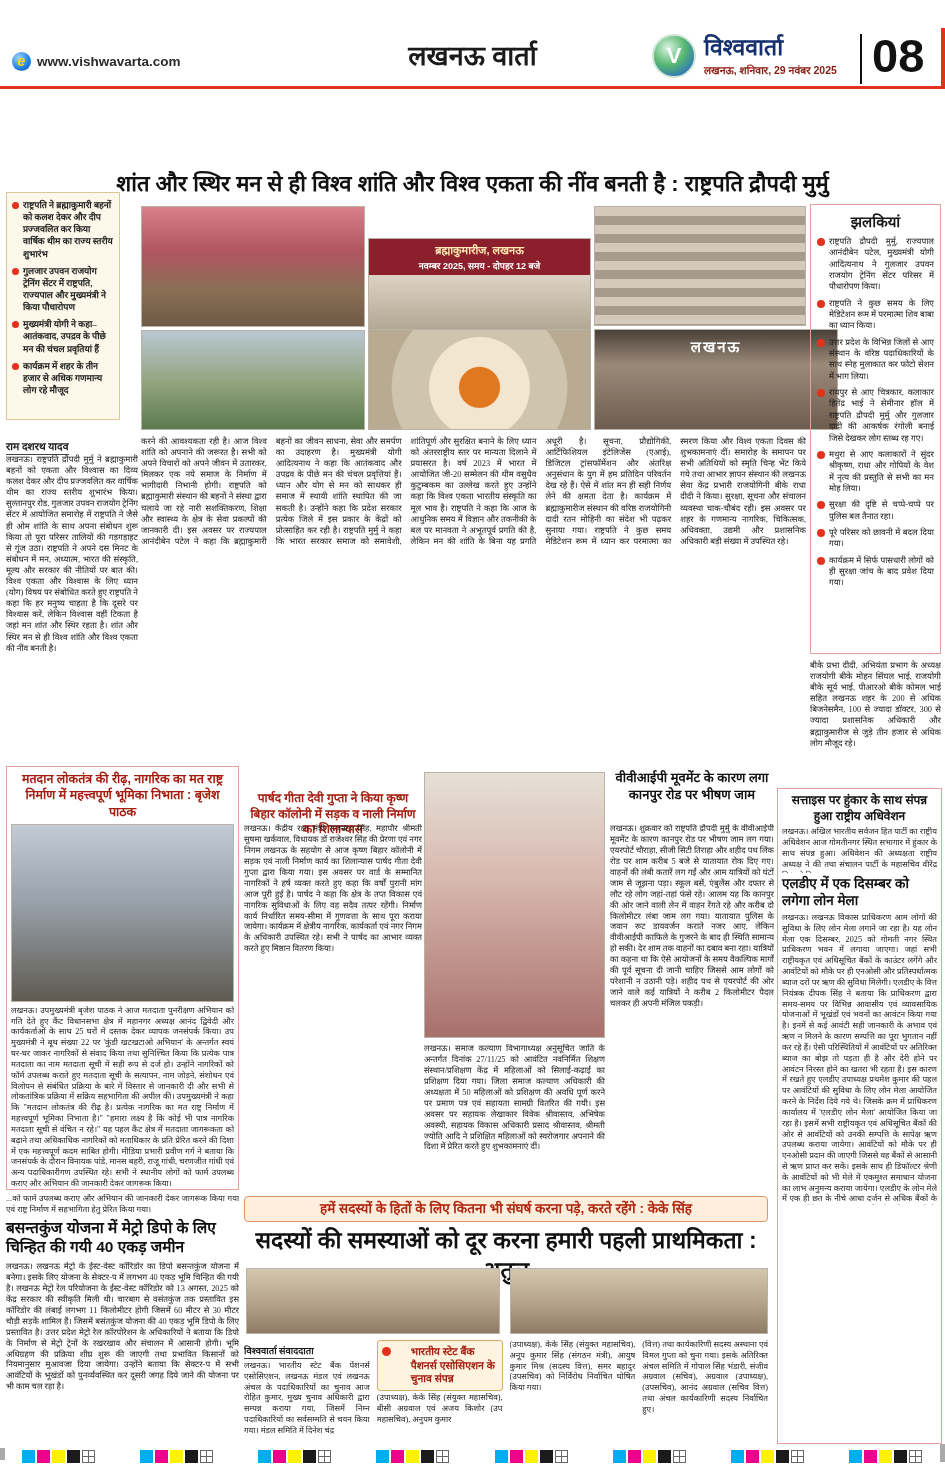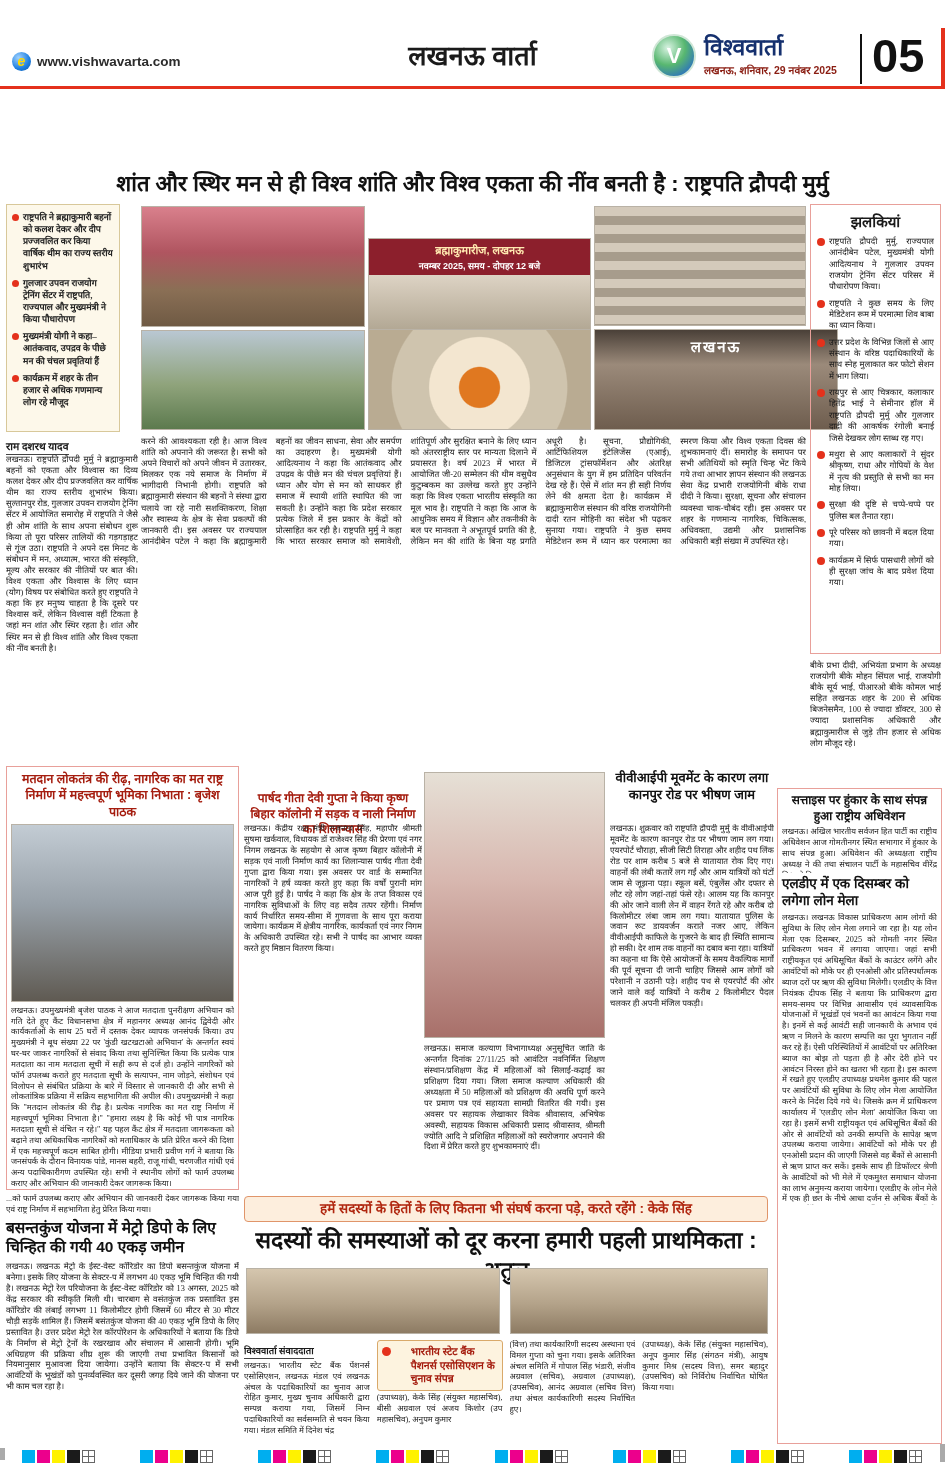--- a/index.html
+++ b/index.html
@@ -96,27 +96,27 @@
   <div class="abs section-title" style="left:0;top:36px;width:945px;">लखनऊ वार्ता</div>
 
   <div class="abs masthead" style="left:652px;top:34px;">
     <span class="vglobe">V</span>
     <span>
       <div class="mh-name">विश्ववार्ता</div>
       <div class="mh-date">लखनऊ,  शनिवार, 29 नवंबर 2025</div>
     </span>
   </div>
   <div class="abs vrule" style="left:860px;top:34px;height:50px;"></div>
-  <div class="abs pageno" style="left:872px;top:32px;">05</div>
+  <div class="abs pageno" style="left:872px;top:32px;">08</div>
   <div class="abs redrule" style="left:941px;top:28px;width:4px;height:58px;"></div>
   <div class="abs redrule" style="left:0;top:86px;width:945px;height:3px;"></div>
 
   <div class="abs lead-sub" style="top:167px;left:0;">शांत और स्थिर मन से ही विश्व शांति और विश्व एकता की नींव बनती है : राष्ट्रपति द्रौपदी मुर्मु</div>
 
-  <div class="abs bullets-box" style="left:6px;top:204px;width:114px;height:228px;">
+  <div class="abs bullets-box" style="left:6px;top:192px;width:114px;height:228px;">
     <ul class="bl">
       <li>राष्ट्रपति ने ब्रह्माकुमारी बहनों को कलश देकर और दीप प्रज्जवलित कर किया वार्षिक थीम का राज्य स्तरीय शुभारंभ</li>
       <li>गुलजार उपवन राजयोग ट्रेनिंग सेंटर में राष्ट्रपति, राज्यपाल और मुख्यमंत्री ने किया पौधारोपण</li>
       <li>मुख्यमंत्री योगी ने कहा– आतंकवाद, उपद्रव के पीछे मन की चंचल प्रवृतियां हैं</li>
       <li>कार्यक्रम में शहर के तीन हजार से अधिक गणमान्य लोग रहे मौजूद</li>
     </ul>
   </div>
 
   <div class="abs ph ph-a1" style="left:141px;top:206px;width:224px;height:121px;"></div>
   <div class="abs ph ph-a2" style="left:141px;top:330px;width:224px;height:100px;"></div>
@@ -191,22 +191,22 @@
       <span class="byline" style="font-size:9.5px;">विश्ववार्ता संवाददाता</span>
       <div class="jtxt" style="font-size:8.2px;margin-top:2px;">लखनऊ। भारतीय स्टेट बैंक पेंशनर्स एसोसिएशन, लखनऊ मंडल एवं लखनऊ अंचल के पदाधिकारियों का चुनाव आज रोहित कुमार, मुख्य चुनाव अधिकारी द्वारा सम्पन्न कराया गया, जिसमें निम्न पदाधिकारियों का सर्वसम्मति से चयन किया गया। मंडल समिति में दिनेश चंद्र</div>
     </div>
     <div>
       <div class="sbi-box">
         <span class="dot"></span>
         <span>भारतीय स्टेट बैंक पैशनर्स एसोसिएशन के चुनाव संपन्न</span>
       </div>
       <div class="jtxt" style="font-size:8.2px;margin-top:2px;">(उपाध्यक्ष), केके सिंह (संयुक्त महासचिव), बीसी अग्रवाल एवं अजय किशोर (उप महासचिव), अनुपम कुमार</div>
     </div>
+    <div class="jtxt" style="font-size:8.2px;">(उपाध्यक्ष), केके सिंह (संयुक्त महासचिव), अनूप कुमार सिंह (संगठन मंत्री), आयुष कुमार मिश्र (सदस्य वित्त), समर बहादुर (उपसचिव) को निर्विरोध निर्वाचित घोषित किया गया।</div>
     <div class="jtxt" style="font-size:8.2px;">(वित्त) तथा कार्यकारिणी सदस्य अस्थाना एवं विमल गुप्ता को चुना गया। इसके अतिरिक्त अंचल समिति में गोपाल सिंह भंडारी, संजीव अग्रवाल (सचिव), अग्रवाल (उपाध्यक्ष), (उपसचिव), आनंद अग्रवाल (सचिव वित्त) तथा अंचल कार्यकारिणी सदस्य निर्वाचित हुए।</div>
-    <div class="jtxt" style="font-size:8.2px;">(उपाध्यक्ष), केके सिंह (संयुक्त महासचिव), अनूप कुमार सिंह (संगठन मंत्री), आयुष कुमार मिश्र (सदस्य वित्त), समर बहादुर (उपसचिव) को निर्विरोध निर्वाचित घोषित किया गया।</div>
   </div>
 
   <div class="abs jtxt" style="left:6px;top:1194px;width:233px;height:22px;font-size:8.2px;">...को फार्म उपलब्ध कराए और अभियान की जानकारी देकर जागरूक किया गया एवं राष्ट्र निर्माण में सहभागिता हेतु प्रेरित किया गया।</div>
   <div class="abs lefthead" style="left:6px;top:1218px;width:233px;font-size:15.5px;">बसन्तकुंज योजना में मेट्रो डिपो के लिए चिन्हित की गयी 40 एकड़ जमीन</div>
   <div class="abs jtxt" style="left:6px;top:1262px;width:233px;height:180px;font-size:8.3px;">लखनऊ। लखनऊ मेट्रो के ईस्ट-वेस्ट कॉरिडोर का डिपो बसन्तकुंज योजना में बनेगा। इसके लिए योजना के सेक्टर-प में लगभग 40 एकड़ भूमि चिन्हित की गयी है। लखनऊ मेट्रो रेल परियोजना के ईस्ट-वेस्ट कॉरिडोर को 13 अगस्त, 2025 को केंद्र सरकार की स्वीकृति मिली थी। चारबाग से वसंतकुंज तक प्रस्तावित इस कॉरिडोर की लंबाई लगभग 11 किलोमीटर होगी जिसमें 60 मीटर से 30 मीटर चौड़ी सड़कें शामिल हैं। जिसमें बसंतकुंज योजना की 40 एकड़ भूमि डिपो के लिए प्रस्तावित है। उत्तर प्रदेश मेट्रो रेल कॉरपोरेशन के अधिकारियों ने बताया कि डिपो के निर्माण से मेट्रो ट्रेनों के रखरखाव और संचालन में आसानी होगी। भूमि अधिग्रहण की प्रक्रिया शीघ्र शुरू की जाएगी तथा प्रभावित किसानों को नियमानुसार मुआवजा दिया जायेगा। उन्होंने बताया कि सेक्टर-प में सभी आवंटियों के भूखंडों को पुनर्व्यवस्थित कर दूसरी जगह दिये जाने की योजना पर भी काम चल रहा है।</div>
 
   <div class="abs edge" style="left:0;top:1448px;width:5px;height:12px;"></div>
   <div class="abs edge" style="left:940px;top:1444px;width:5px;height:18px;"></div>
   <div class="abs bars" style="left:22px;top:1450px;width:900px;">
     <div class="bargrp">

